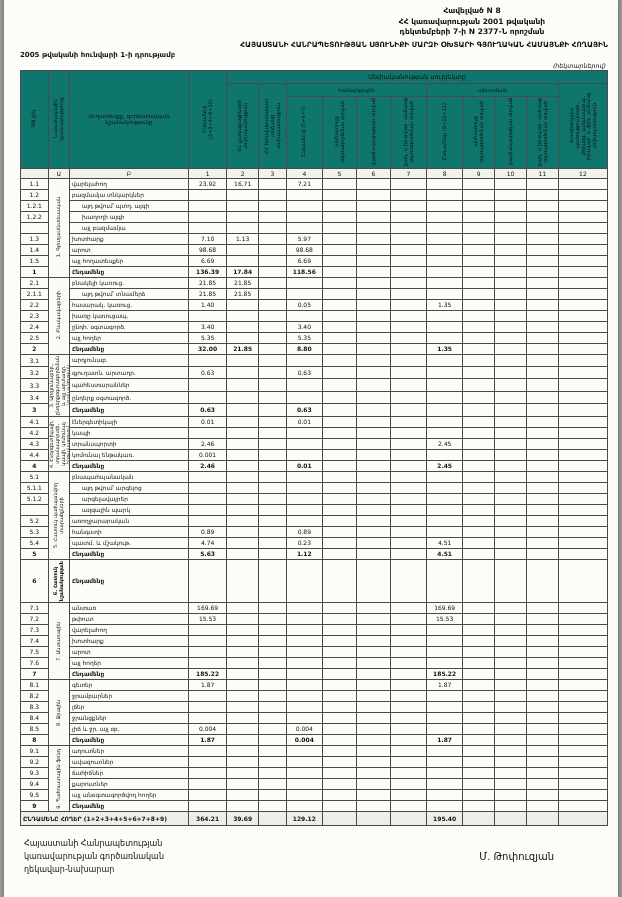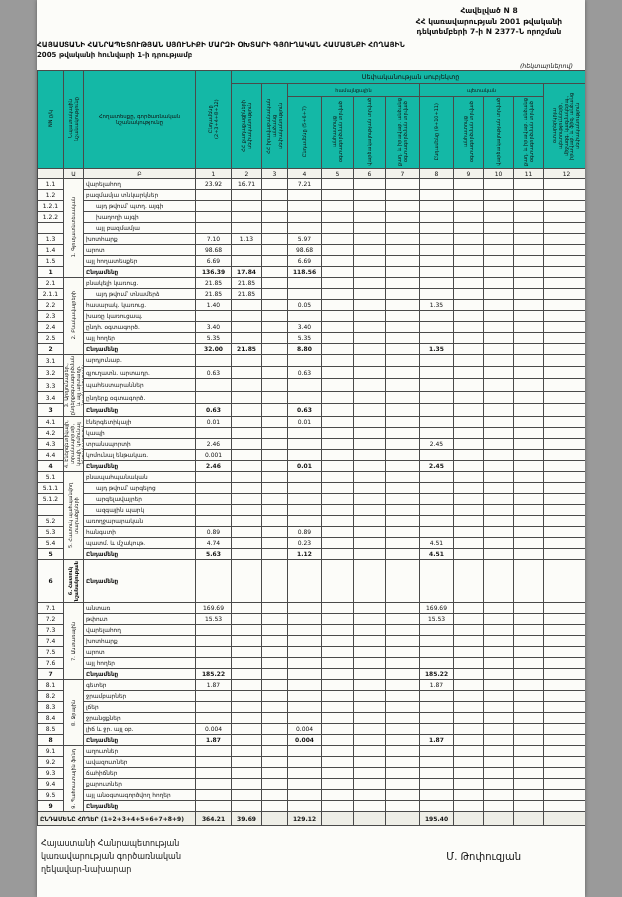--- a/index.html
+++ b/index.html
@@ -1,30 +1,30 @@
 <!DOCTYPE html>
 <html><head>
 <meta charset="utf-8">
 <style>
   * { box-sizing: border-box; }
   html,body { margin:0; padding:0; background:#9a9a9a; }
   .page {
-    width:548px; height:897px; margin:0 auto; background:#fcfcf9; color:#111;
-    font-family:"DejaVu Sans", sans-serif; padding:6px 10px 4px 0; overflow:hidden;
+    width:614px; height:897px; margin:0 auto; background:#fcfcf9; color:#111;
+    font-family:"DejaVu Sans", sans-serif; padding:6px 10px 4px 16px; overflow:hidden;
     box-shadow:0 0 4px rgba(0,0,0,.4);
   }
   .appendix { margin-left:330px; width:244px; text-align:center; font-size:7.5px; font-weight:bold; line-height:1.4; }
   .t1 { text-align:center; font-weight:bold; font-size:9.5px; letter-spacing:1.5px; margin-top:5px; }
-  .t2 { text-align:left; font-weight:bold; font-size:7.3px; margin-top:2px; }
+  .t2 { text-align:right; font-weight:bold; font-size:7.3px; margin-top:2px; }
   .t3 { text-align:left; font-weight:bold; font-size:7px; margin-top:2px; }
   .units { text-align:right; font-style:italic; font-size:6.3px; margin:3px 2px 1px 0; }
 
   table { border-collapse:collapse; width:100%; table-layout:fixed; }
   th, td { border:1px solid #4a4a4a; padding:0; overflow:hidden; }
-  thead th { font-weight:normal; font-size:5px; vertical-align:middle; text-align:center; background:#14b8a6; }
+  thead th { font-weight:normal; font-size:5px; vertical-align:middle; text-align:center; background:#0f766e; }
   thead tr:nth-child(1) th { height:13px; }
   thead tr:nth-child(2) th { height:13px; }
   thead tr:nth-child(3) th { height:72px; }
   thead tr.numrow th { height:10px; font-size:6px; background:#f2f2ec; }
   th.banner { font-size:6.5px; }
   th.hwrap { font-size:5.4px; white-space:normal; line-height:1.15; padding:0 1px; }
   .vtxt {
     writing-mode:vertical-rl; transform:rotate(180deg);
     font-size:5px; line-height:1.15; white-space:normal;
     margin:1px auto; max-height:68px; text-align:center;

